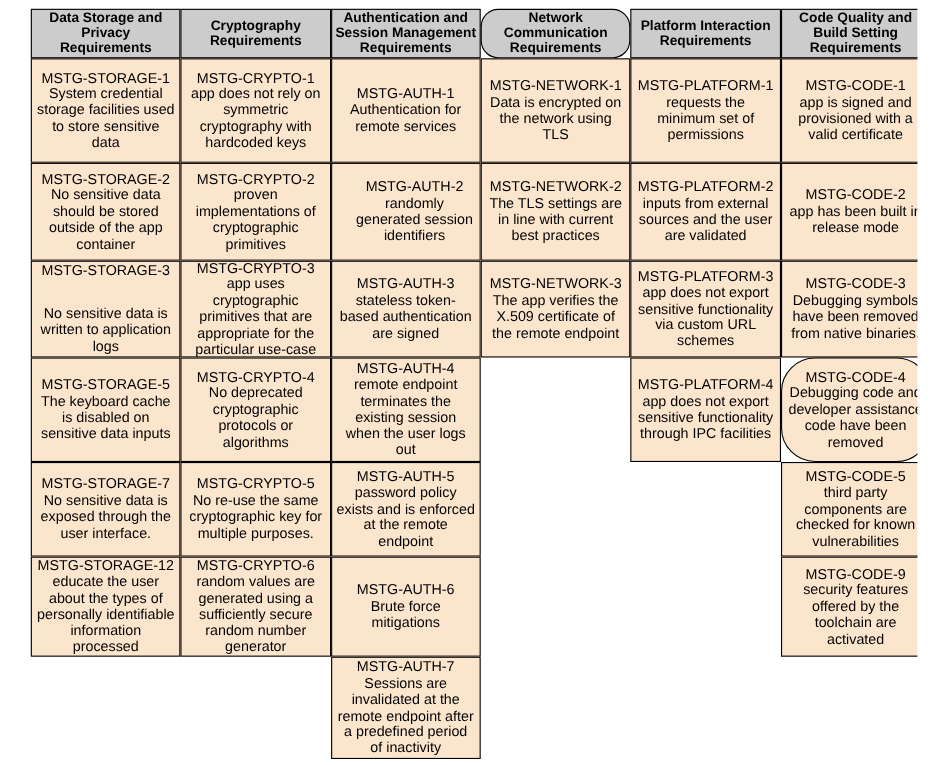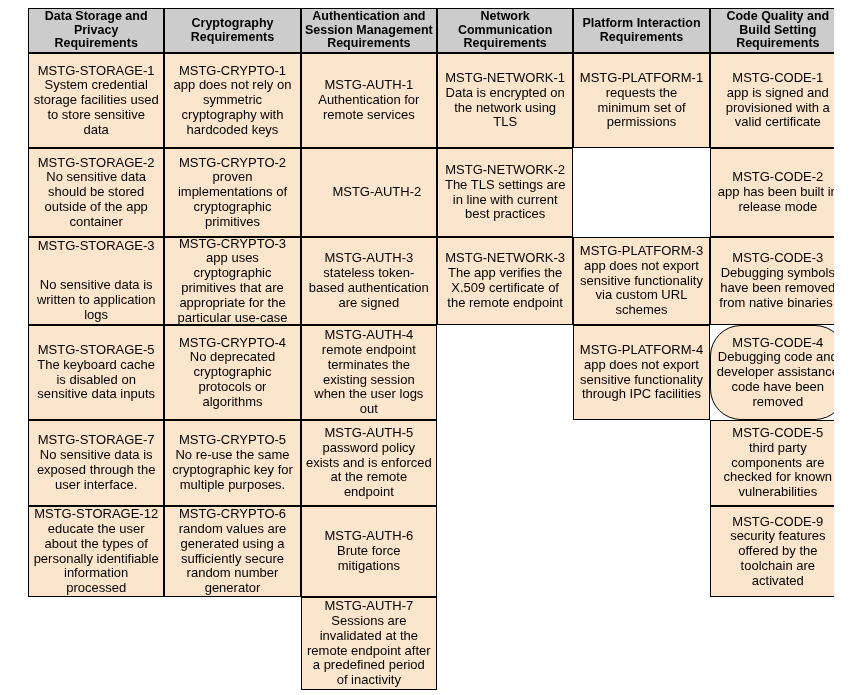--- a/index.html
+++ b/index.html
@@ -110,20 +110,21 @@
         <div class="code">MSTG-CRYPTO-6</div>
         <div class="desc">random values are generated using a sufficiently secure random number generator</div>
       </div>
       <div class="hcell" style="grid-area: 1 / 3;">Authentication and Session Management Requirements</div>
       <div class="cell" style="grid-area: 2 / 3;">
         <div class="code">MSTG-AUTH-1</div>
         <div class="desc">Authentication for remote services</div>
       </div>
       <div class="cell" style="grid-area: 3 / 3; padding-left: 20px;">
         <div class="code">MSTG-AUTH-2</div>
+        <div class="desc">randomly generated session identifiers</div>
       </div>
       <div class="cell" style="grid-area: 4 / 3;">
         <div class="code">MSTG-AUTH-3</div>
         <div class="desc">stateless token-based authentication are signed</div>
       </div>
       <div class="cell" style="grid-area: 5 / 3;">
         <div class="code">MSTG-AUTH-4</div>
         <div class="desc">remote endpoint terminates the existing session when the user logs out</div>
       </div>
       <div class="cell" style="grid-area: 6 / 3;">
@@ -131,38 +132,42 @@
         <div class="desc">password policy exists and is enforced at the remote endpoint</div>
       </div>
       <div class="cell" style="grid-area: 7 / 3;">
         <div class="code">MSTG-AUTH-6</div>
         <div class="desc">Brute force mitigations</div>
       </div>
       <div class="cell" style="grid-area: 8 / 3;">
         <div class="code">MSTG-AUTH-7</div>
         <div class="desc">Sessions are invalidated at the remote endpoint after a predefined period of inactivity</div>
       </div>
-      <div class="hcell" style="grid-area: 1 / 4;">Network Communication Requirements</div>
+      <div class="hcell" style="grid-area: 1 / 4; border-radius: 16px;">Network Communication Requirements</div>
       <div class="cell" style="grid-area: 2 / 4;">
         <div class="code">MSTG-NETWORK-1</div>
         <div class="desc">Data is encrypted on the network using TLS</div>
       </div>
       <div class="cell" style="grid-area: 3 / 4;">
         <div class="code">MSTG-NETWORK-2</div>
         <div class="desc">The TLS settings are in line with current best practices</div>
       </div>
       <div class="cell" style="grid-area: 4 / 4;">
         <div class="code">MSTG-NETWORK-3</div>
         <div class="desc">The app verifies the X.509 certificate of the remote endpoint</div>
       </div>
       <div class="hcell" style="grid-area: 1 / 5;">Platform Interaction Requirements</div>
       <div class="cell" style="grid-area: 2 / 5;">
         <div class="code">MSTG-PLATFORM-1</div>
         <div class="desc">requests the minimum set of permissions</div>
       </div>
+      <div class="cell" style="grid-area: 3 / 5;">
+        <div class="code">MSTG-PLATFORM-2</div>
+        <div class="desc">inputs from external sources and the user are validated</div>
+      </div>
       <div class="cell" style="grid-area: 4 / 5;">
         <div class="code">MSTG-PLATFORM-3</div>
         <div class="desc">app does not export sensitive functionality via custom URL schemes</div>
       </div>
       <div class="cell" style="grid-area: 5 / 5;">
         <div class="code">MSTG-PLATFORM-4</div>
         <div class="desc">app does not export sensitive functionality through IPC facilities</div>
       </div>
       <div class="hcell" style="grid-area: 1 / 6;">Code Quality and Build Setting Requirements</div>
       <div class="cell" style="grid-area: 2 / 6;">

